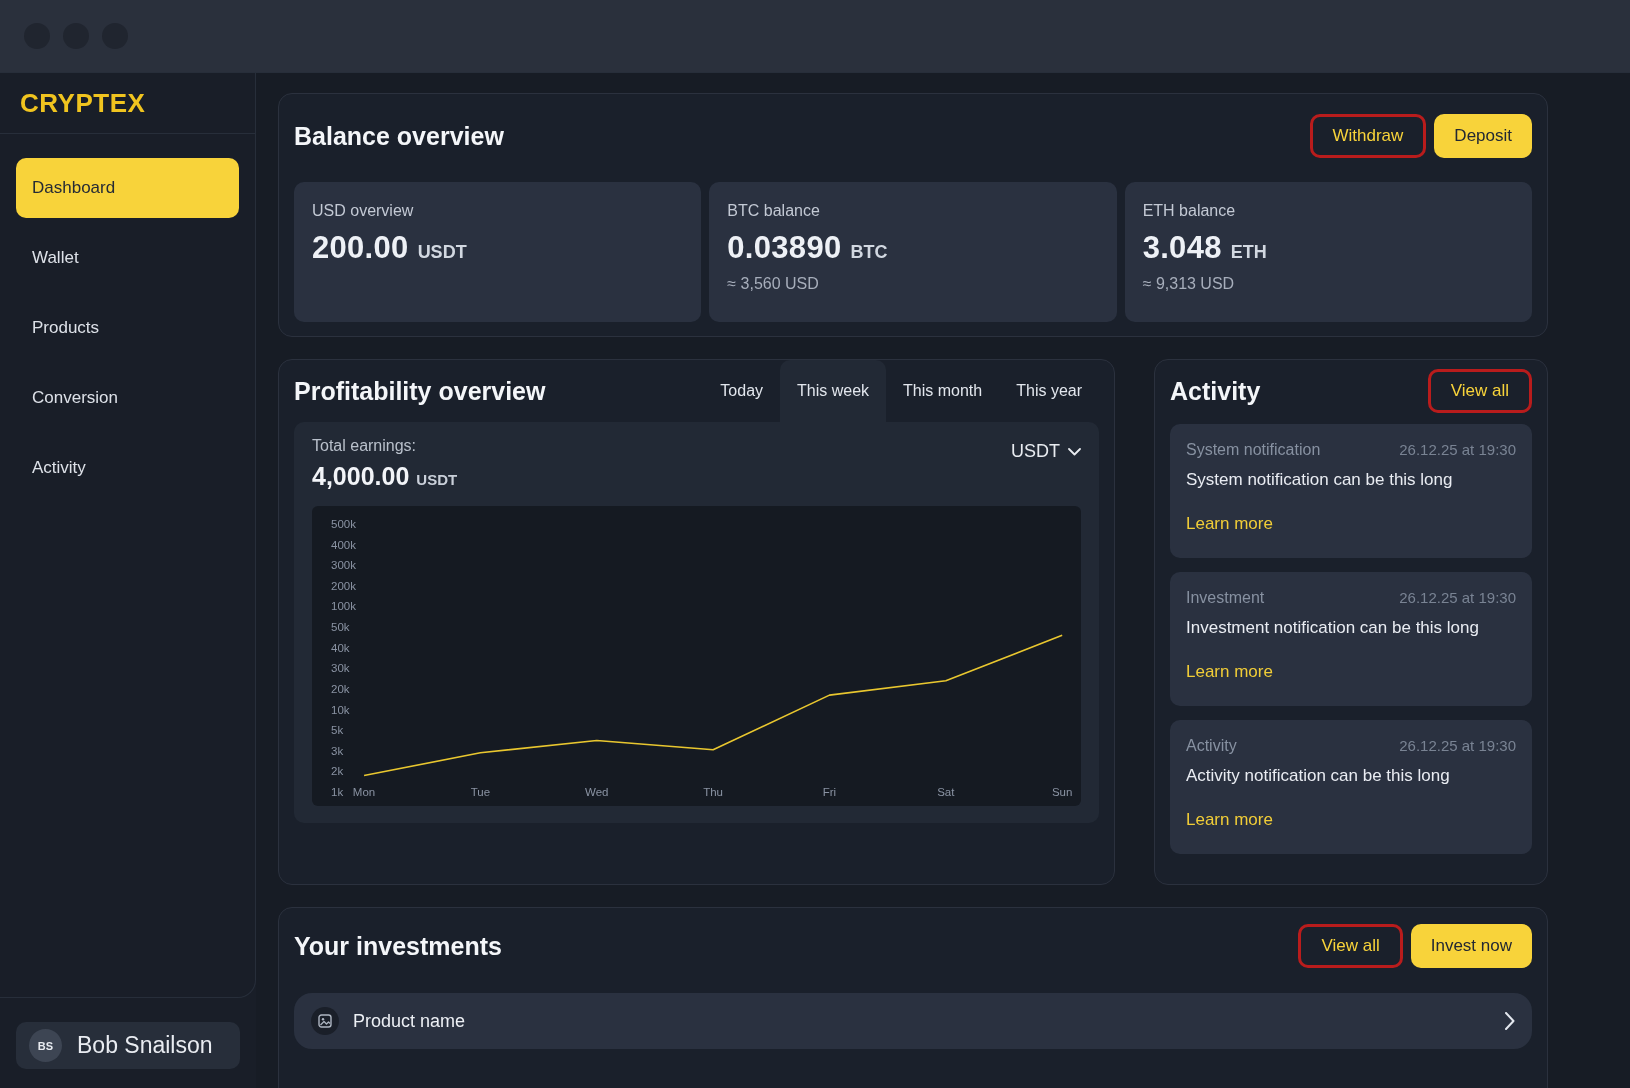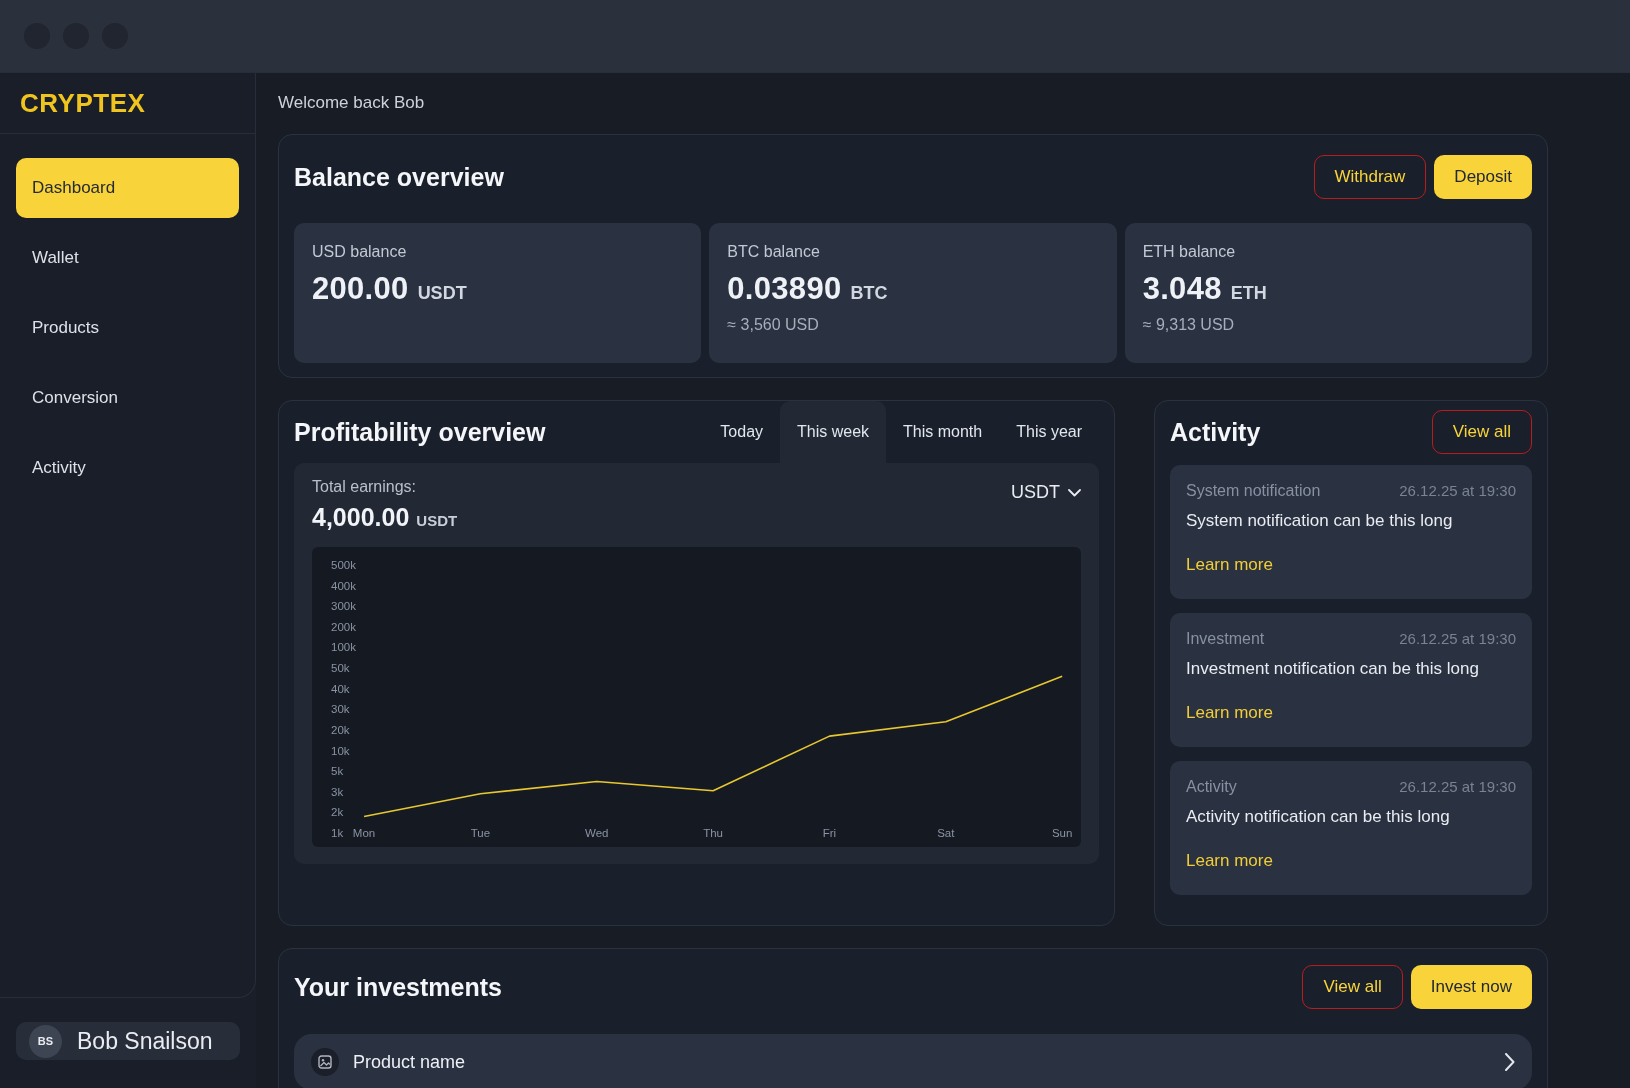--- a/index.html
+++ b/index.html
@@ -18,33 +18,33 @@
   
   .app{display:flex;height:1016px;border-top:1px solid #272E3A;}
 
   .sidebar{width:256px;background:var(--sidebar);display:flex;flex-direction:column;flex:none;}
   .sidebar-top{height:925px;flex:none;border-right:1px solid #272E3A;border-bottom:1px solid #272E3A;border-bottom-right-radius:18px;}
   .logo-box{height:61px;display:flex;align-items:center;padding:0 20px;border-bottom:1px solid #272E3A;}
   .logo{font-size:26px;font-weight:700;letter-spacing:.5px;color:var(--accent-deep);}
   .nav{padding:24px 16px;}
   .nav-item{height:60px;display:flex;align-items:center;padding:0 16px;font-size:17px;color:#DDE1E8;border-radius:10px;margin-bottom:10px;cursor:pointer;}
   .nav-item.active{background:var(--accent);color:#262B35;font-weight:500;}
-  .user-chip{margin:24px 16px 0;background:#272E3A;border-radius:10px;height:38px;display:flex;align-items:center;padding:0 13px;cursor:pointer;}
+  .user-chip{margin:24px 16px 0;background:#272E3A;border-radius:10px;height:47px;display:flex;align-items:center;padding:0 13px;cursor:pointer;}
   .avatar{width:33px;height:33px;border-radius:50%;background:#3D4553;display:flex;align-items:center;justify-content:center;font-size:11px;font-weight:700;color:#E8EBF0;flex:none;}
   .user-name{margin-left:15px;font-size:23px;color:#E9ECF1;}
 
   .main{flex:1;padding:20px 82px 0 22px;overflow:hidden;}
   .welcome{font-size:17px;color:#CDD2DA;margin-bottom:21px;}
 
   
   .card{background:var(--card);border:1px solid var(--border);border-radius:14px;}
   .card-title{font-size:25px;font-weight:700;color:#F4F6F9;}
 
   .btn{height:44px;border-radius:10px;font-size:17px;padding:0 20px;display:inline-flex;align-items:center;justify-content:center;cursor:pointer;font-family:inherit;}
-  .btn-outline{background:transparent;border:1px solid #b91c1c;color:var(--accent);}
+  .btn-outline{background:transparent;border:3px solid #b91c1c;color:var(--accent);}
   .btn-solid{background:var(--accent);border:none;color:#232833;font-weight:500;}
 
   
   .balance-card{padding:20px 15px 14px;}
   .bc-head{display:flex;justify-content:space-between;align-items:center;margin-bottom:24px;}
   .bc-actions{display:flex;gap:8px;}
   .tiles{display:grid;grid-template-columns:repeat(3,1fr);gap:8px;}
   .tile{background:var(--tile);border-radius:10px;padding:20px 18px;height:140px;}
   .tile-label{font-size:16px;color:#C3C9D4;}
   .tile-valrow{margin-top:10px;display:flex;align-items:baseline;}
@@ -123,33 +123,32 @@
           </div>
       </div>
     </div>
     <div class="user-chip">
       <div class="avatar">BS</div>
       <span class="user-name">Bob Snailson</span>
     </div>
   </div>
 
   <div class="main">
-    <div class="welcome">Welcome back Bob</div>
 
     <div class="card balance-card">
       <div class="bc-head">
         <div class="card-title">Balance overview</div>
         <div class="bc-actions">
           <button class="btn btn-outline">Withdraw</button>
           <button class="btn btn-solid">Deposit</button>
         </div>
       </div>
       <div class="tiles">
         <div class="tile">
-          <div class="tile-label">USD balance</div>
+          <div class="tile-label">USD overview</div>
           <div class="tile-valrow">
             <span class="tile-value">200.00</span>
             <span class="tile-unit">USDT</span>
           </div>
         </div>
         <div class="tile">
           <div class="tile-label">BTC balance</div>
           <div class="tile-valrow">
             <span class="tile-value">0.03890</span>
             <span class="tile-unit">BTC</span>

